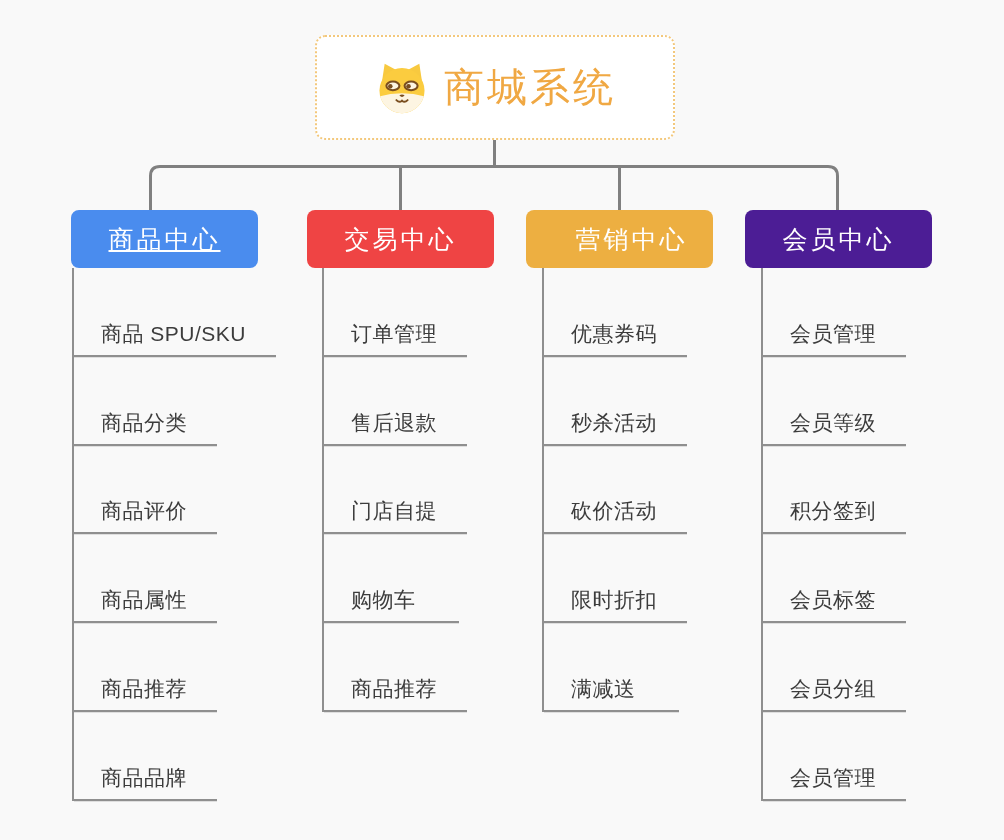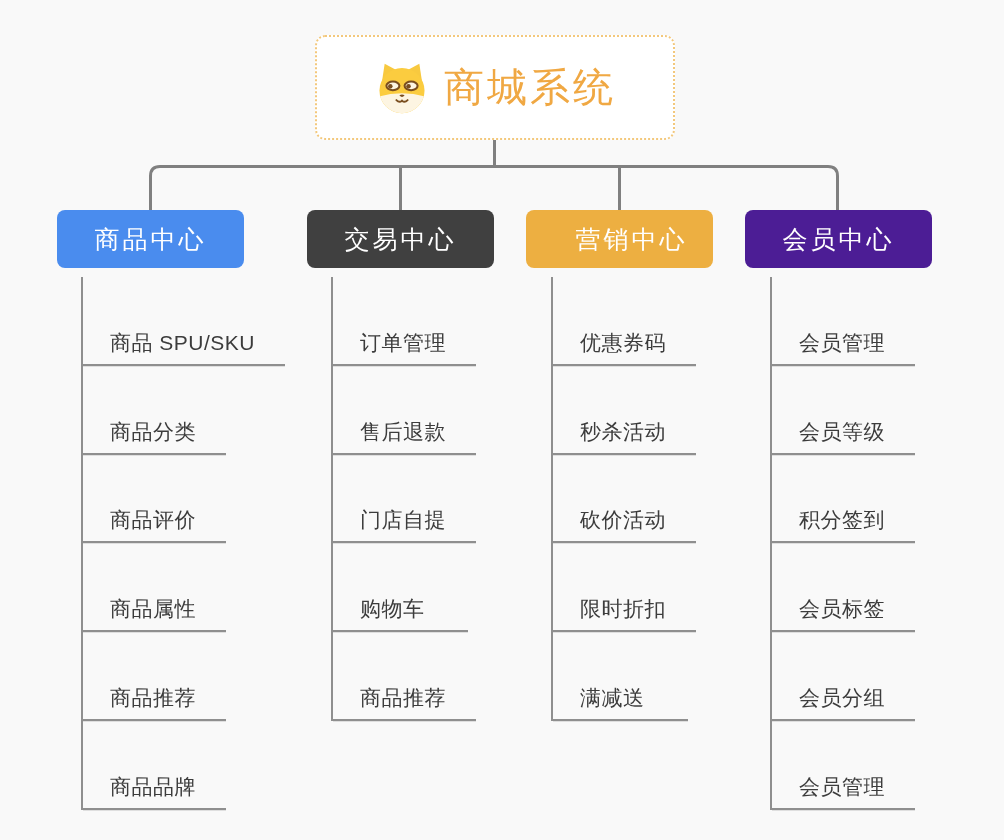--- a/index.html
+++ b/index.html
@@ -20,25 +20,25 @@
   }
   .root-title{font-size:40px;letter-spacing:3px;font-weight:500;color:#F0A843;}
   .mascot{width:56px;height:52px;flex:0 0 auto;}
 
   
   .branch-box{
     position:absolute;top:210px;width:187px;height:58px;border-radius:8px;
     display:flex;align-items:center;justify-content:center;
     color:#ffffff;font-size:25px;letter-spacing:3px;box-sizing:border-box;
   }
-  .bx0{left:57px;}  .bx1{left:307px;}  .bx2{left:526px;padding-left:24px;}  .bx3{left:745px;}
+  .bx0{left:71px;text-decoration:underline;}  .bx1{left:307px;}  .bx2{left:526px;padding-left:24px;}  .bx3{left:745px;}
 
   
   .branch-list{
-    position:absolute;top:268px;margin:9px;padding:0;list-style:none;
+    position:absolute;top:268px;margin:0;padding:0;list-style:none;
     border-left:2px solid #8F8F8F;
   }
   .ls0{left:72px;} .ls1{left:322px;} .ls2{left:542px;} .ls3{left:761px;}
   .branch-list li{
     height:88.8px;display:flex;align-items:flex-end;
     width:max-content;min-width:135px;box-sizing:border-box;
     padding:0 30px 7px 27px;
     border-bottom:2px solid #8F8F8F;
     box-shadow:0 1px 0 rgba(0,0,0,0.10);
     font-size:21px;letter-spacing:0.5px;color:#3C3C3C;white-space:nowrap;
@@ -84,21 +84,21 @@
   <div class="branch-box bx0" style="background-color: rgb(74, 140, 238);">商品中心</div>
   <ul class="branch-list ls0">
     <li>商品 SPU/SKU</li>
     <li>商品分类</li>
     <li>商品评价</li>
     <li>商品属性</li>
     <li>商品推荐</li>
     <li>商品品牌</li>
   </ul>
 
-  <div class="branch-box bx1" style="background-color: #404040; text-align: right;">交易中心</div>
+  <div class="branch-box bx1" style="background-color: #ef4444; text-align: right;">交易中心</div>
   <ul class="branch-list ls1">
     <li>订单管理</li>
     <li>售后退款</li>
     <li>门店自提</li>
     <li>购物车</li>
     <li>商品推荐</li>
   </ul>
 
   <div class="branch-box bx2" style="background-color: rgb(237, 175, 65);">营销中心</div>
   <ul class="branch-list ls2">

